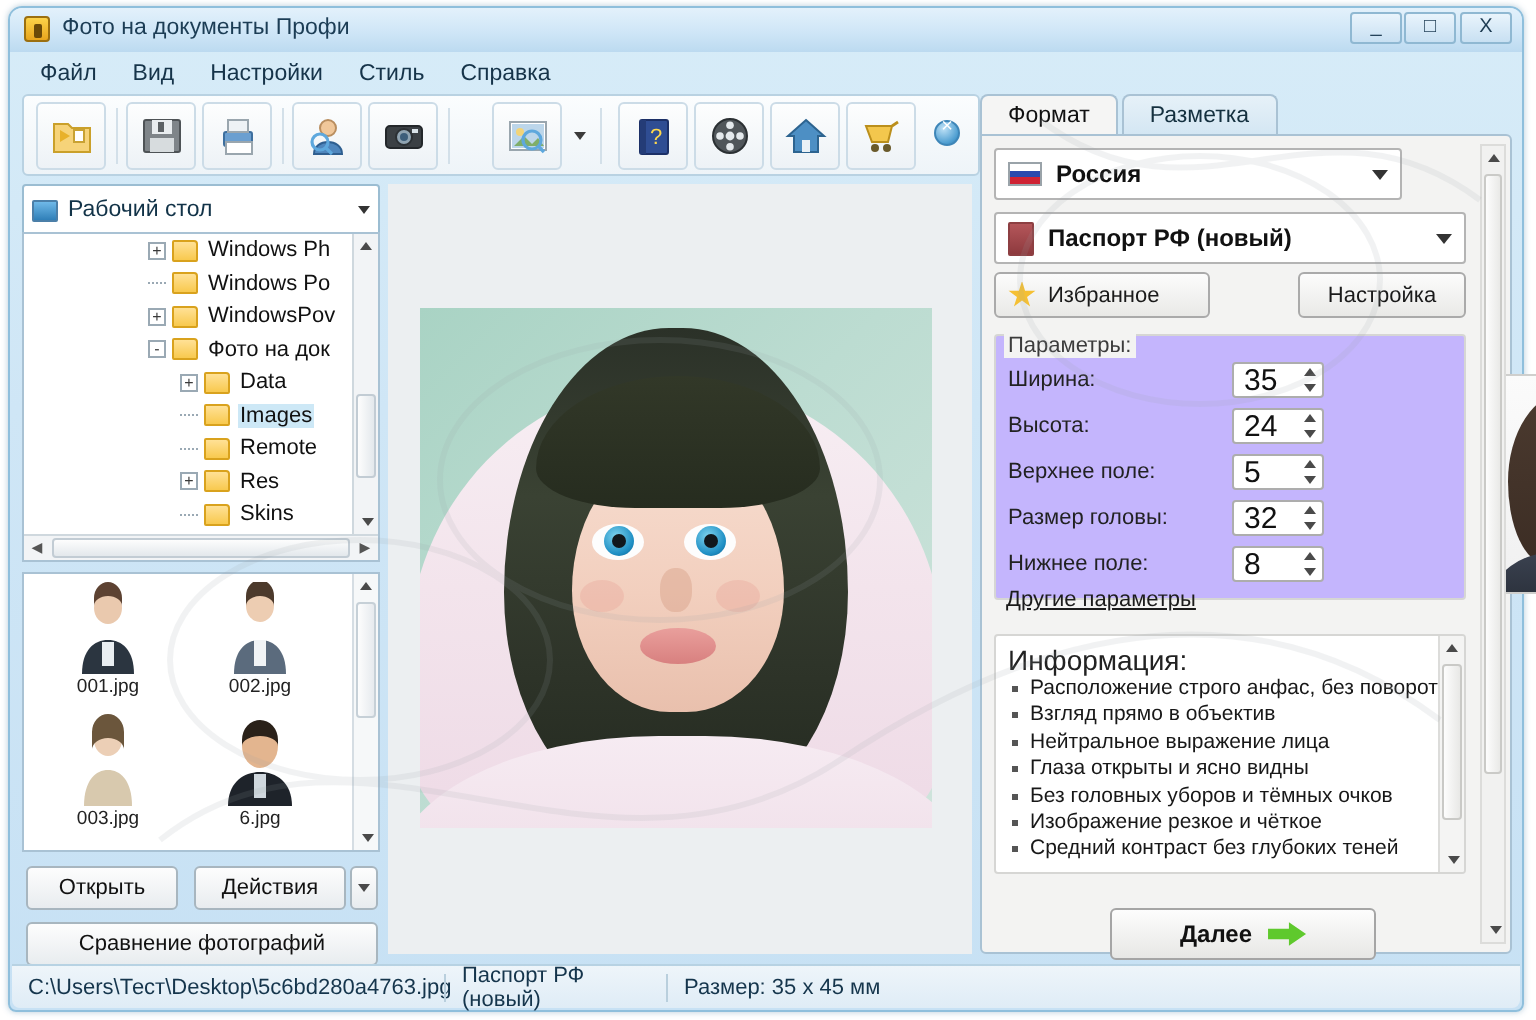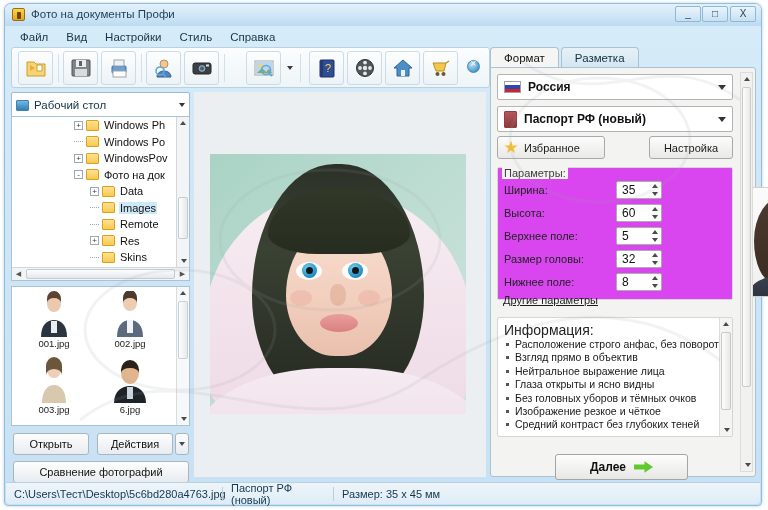--- a/index.html
+++ b/index.html
@@ -231,27 +231,27 @@
   #passport-icon::after{content:"";position:absolute;}
   #row-fav{position:absolute;left:0;top:62px;width:236px;height:23px;}
   #btn-fav{position:absolute;left:0;top:0;width:108px;height:23px;display:flex;align-items:center;padding-left:6px;
     background:linear-gradient(180deg,#fcfcfc,#e9e9e7);border:1px solid #aaa;border-radius:3px;font-size:11px;}
   #star{width:14px;height:14px;margin-right:6px;flex:none;
     background:#f5c033;clip-path:polygon(50% 0%,61% 35%,98% 35%,68% 57%,79% 91%,50% 70%,21% 91%,32% 57%,2% 35%,39% 35%);}
   #btn-setup{position:absolute;right:0;top:0;width:84px;height:23px;display:flex;align-items:center;justify-content:center;
     background:linear-gradient(180deg,#fcfcfc,#e9e9e7);border:1px solid #aaa;border-radius:3px;font-size:11px;}
 
   #params-group{position:absolute;left:0;top:93px;width:236px;height:133px;
-    border:1px solid #d6d6d4;background:#d946ef;border-radius:2px;}
+    border:1px solid #d6d6d4;background:#c4b5fd;border-radius:2px;}
   #params-title{position:absolute;left:4px;top:-1px;font-size:11px;color:#3c3c3c;background:#f3f3f2;padding:0 2px;}
   .param-row{position:absolute;left:6px;width:122px;height:20px;display:flex;align-items:center;}
   .param-label{font-size:11px;color:#222;flex:1;}
   .spin{position:absolute;left:118px;width:46px;height:18px;background:#fff;border:1px solid #adadad;border-radius:2px;
     display:flex;align-items:center;}
-  .spin .val{flex:1;padding-left:5px;font-size:12px;color:#111;}
+  .spin .val{flex:1;padding-left:5px;font-size:15px;color:#111;}
   .spin .arrows{width:12px;height:16px;display:flex;flex-direction:column;align-items:center;justify-content:space-around;}
   #link-other{position:absolute;left:6px;top:220px;font-size:11px;color:#1c1c1c;text-decoration:underline;}
 
   #preview-photo{
     position:absolute;left:244px;top:113px;width:88px;height:110px;background:#fff;
     border:1px solid #cfcfcd;overflow:hidden;
   }
   #preview-photo .pbg{position:absolute;inset:0;background:linear-gradient(180deg,#fbfbfb,#f0f0f0);}
   #preview-photo .phair{position:absolute;left:12px;top:8px;width:64px;height:86px;border-radius:46% 46% 30% 30%/52% 52% 48% 48%;
     background:linear-gradient(180deg,#4b3a2f,#3c2d24);}
@@ -566,21 +566,21 @@
 
   <div id="right-panel">
     <div id="tabs">
       <div class="tab active">Формат</div>
       <div class="tab">Разметка</div>
     </div>
 
     <div id="panel-body">
       <div id="panel-inner">
 
-        <div class="combo" style="position:absolute;left:0;top:0;width:236px;">
+        <div class="combo" style="position:absolute;left:0;top:0;width:204px;">
           <span id="flag"></span>
           <span class="text">Россия</span>
           <span class="caret"></span>
         </div>
 
         <div class="combo" style="position:absolute;left:0;top:32px;width:236px;">
           <span id="passport-icon"></span>
           <span class="text">Паспорт РФ (новый)</span>
           <span class="caret"></span>
         </div>
@@ -603,21 +603,21 @@
                 <span class="val">35</span>
                 <span class="arrows">
                   <span class="tri tri-up"></span>
                   <span class="tri tri-dn"></span>
                 </span>
               </div>
               <div class="param-row" style="top: 35px;">
                 <span class="param-label">Высота:</span>
               </div>
               <div class="spin" style="top: 36px;">
-                <span class="val">60</span>
+                <span class="val">24</span>
                 <span class="arrows">
                   <span class="tri tri-up"></span>
                   <span class="tri tri-dn"></span>
                 </span>
               </div>
               <div class="param-row" style="top: 58px;">
                 <span class="param-label">Верхнее поле:</span>
               </div>
               <div class="spin" style="top: 59px;">
                 <span class="val">5</span>

